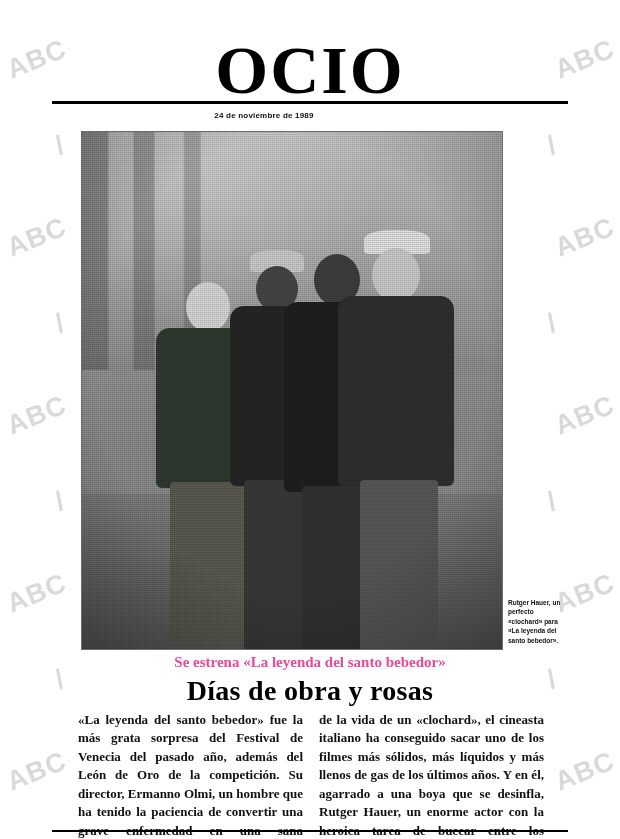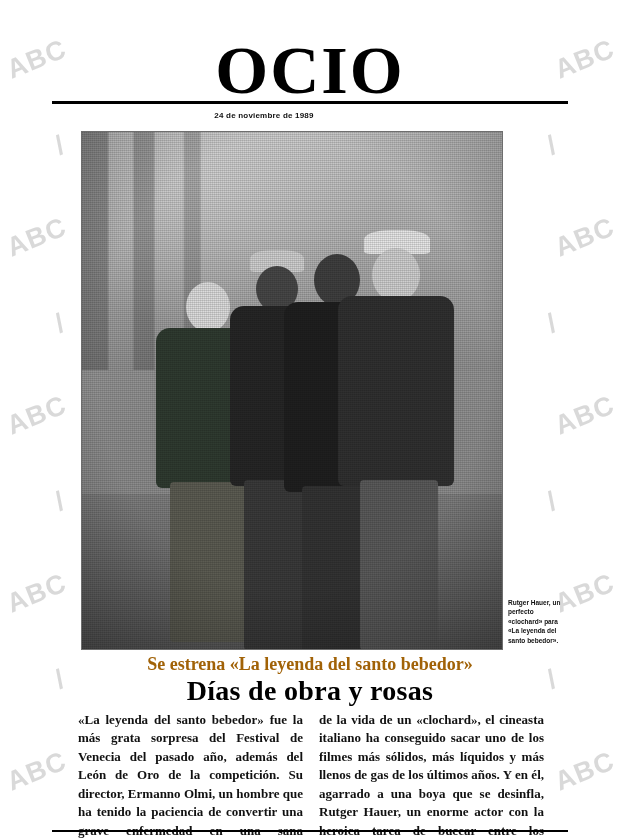--- a/index.html
+++ b/index.html
@@ -176,22 +176,22 @@
 
   
   .kicker {
     position: absolute;
     top: 654px;
     left: 0;
     width: 620px;
     text-align: center;
     font-family: "Liberation Serif", serif;
     font-weight: bold;
-    font-size: 18px;
-    color: #a16207;
+    font-size: 15px;
+    color: #ec4899;
   }
   .headline {
     position: absolute;
     top: 675px;
     left: 0;
     width: 620px;
     text-align: center;
     font-family: "Liberation Serif", serif;
     font-weight: bold;
     font-size: 28px;

